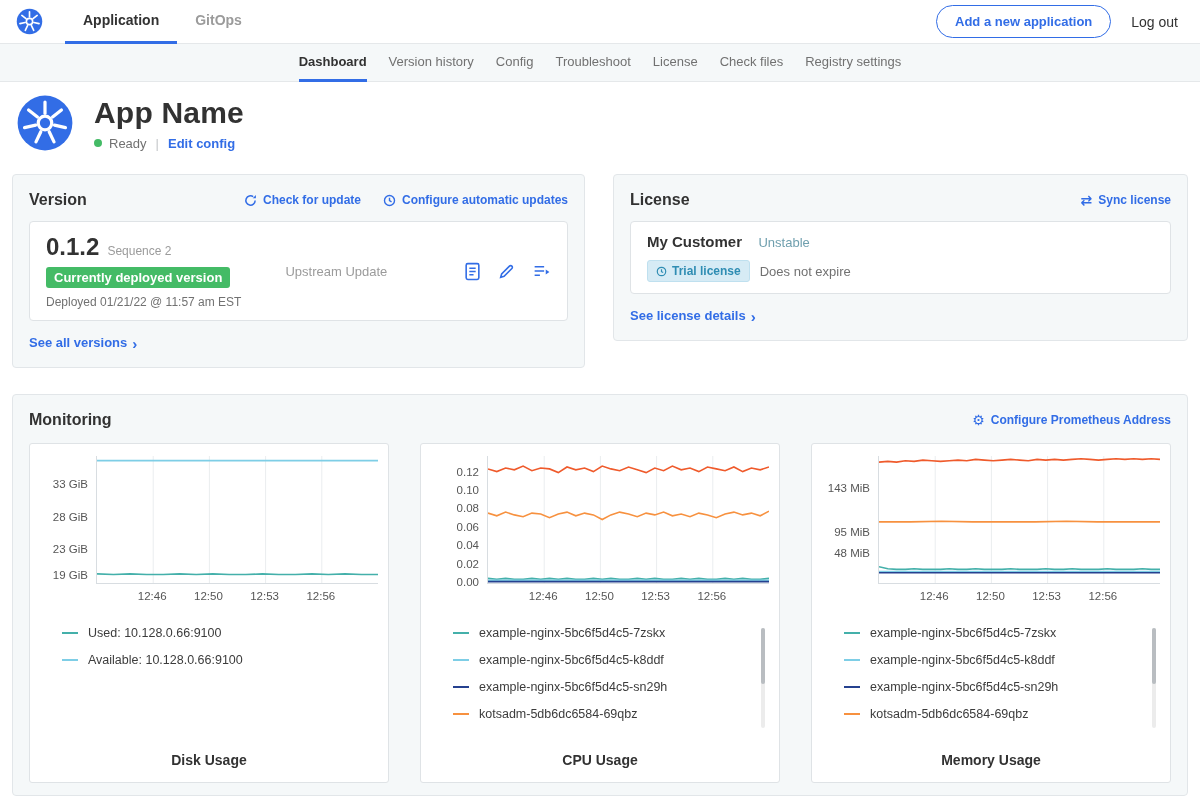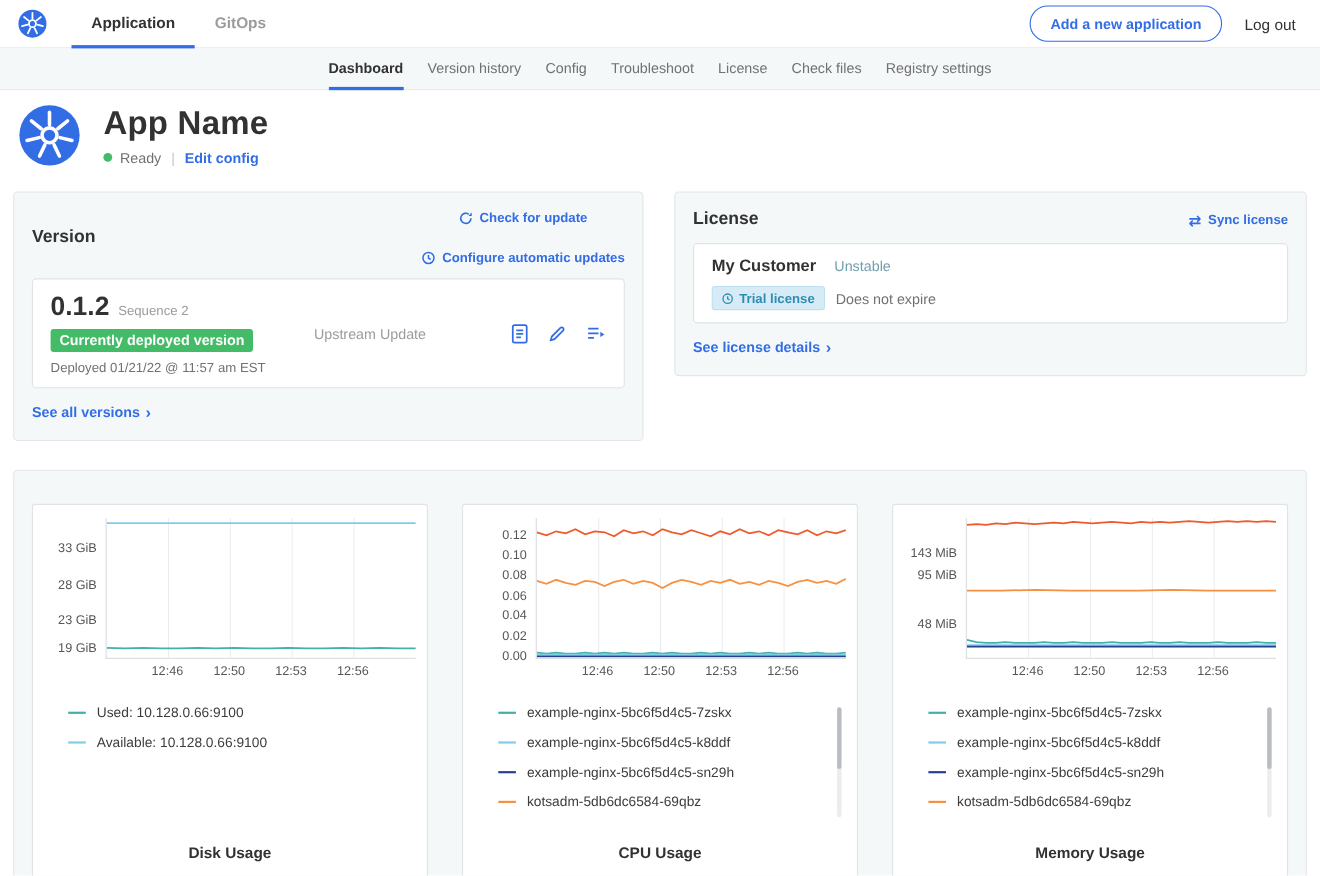--- a/index.html
+++ b/index.html
@@ -34,21 +34,21 @@
   .link { color:#326de6; font-weight:bold; font-size:12px; }
   .link.md { font-size:13px; }
   .chev { font-size:15px; margin-left:5px; position:relative; top:1px; font-weight:bold; }
 
   
   main { padding:6px 12px 0; }
   .cards-row { display:flex; gap:28px; align-items:flex-start; }
   .panel { background:#f5f8f9; border:1px solid #e2e6e9; border-radius:4px; padding:16px; }
   .panel-head { display:flex; align-items:center; }
   .panel-title { font-size:16px; font-weight:bold; color:#323232; }
-  .head-actions { margin-left:auto; display:flex; gap:22px; align-items:center;flex-direction:column; }
+  .head-actions { margin-left:auto; display:flex; gap:22px; align-items:center; }
   .action { display:flex; align-items:center; gap:6px; }
   .inner-box { background:#fff; border:1px solid #dfe3e6; border-radius:4px; margin-top:12px; padding:11px 16px; display:flex; align-items:center; }
 
   .version-panel { width:573px; }
   .ver-num { font-size:24px; font-weight:bold; color:#323232; }
   .seq { font-size:12px; color:#9b9b9b; margin-left:8px; }
   .green-badge { display:inline-block; background:#44bb66; color:#fff; font-size:13px; font-weight:bold; padding:3px 8px; border-radius:3px; margin-top:6px; }
   .deployed-at { font-size:12px; color:#717171; margin-top:7px; }
   .upstream { flex:1; padding-left:44px; font-size:13px; color:#9b9b9b; }
   .ver-icons { display:flex; gap:16px; align-items:center; }
@@ -237,20 +237,29 @@
         </div>
       </div>
       <a class="link md see-link">
         <span>See license details</span>
         <span class="chev">›</span>
       </a>
     </section>
   </div>
 
   <section class="panel monitoring-panel">
+    <div class="panel-head">
+      <h2 class="panel-title">Monitoring</h2>
+      <div class="head-actions">
+        <a class="link action">
+          <span style="font-size:14px;color:#326de6;line-height:1;">⚙</span>
+          <span>Configure Prometheus Address</span>
+        </a>
+      </div>
+    </div>
     <div class="charts-row">
         <div class="chart-card">
           <div class="plot-row">
             <div class="yaxis">
               <div class="ytick" style="top: 22.3077px;">33 GiB</div>
               <div class="ytick" style="top: 54.8718px;">28 GiB</div>
               <div class="ytick" style="top: 87.4359px;">23 GiB</div>
               <div class="ytick" style="top: 113.487px;">19 GiB</div>
             </div>
             <div class="plot-area">
@@ -332,21 +341,21 @@
             </div>
             <div class="sb-track"></div>
             <div class="sb-thumb"></div>
           </div>
           <div class="chart-title">CPU Usage</div>
         </div>
         <div class="chart-card">
           <div class="plot-row">
             <div class="yaxis">
               <div class="ytick" style="top: 26.2781px;">143 MiB</div>
-              <div class="ytick" style="top: 46px;">95 MiB</div>
+              <div class="ytick" style="top: 70px;">95 MiB</div>
               <div class="ytick" style="top: 90.7968px;">48 MiB</div>
             </div>
             <div class="plot-area">
               <svg width="281" height="127">
                 <line x1="56.2" x2="56.2" y1="0" y2="127" stroke="#eaedef"></line>
                 <line x1="112.4" x2="112.4" y1="0" y2="127" stroke="#eaedef"></line>
                 <line x1="168.6" x2="168.6" y1="0" y2="127" stroke="#eaedef"></line>
                 <line x1="224.8" x2="224.8" y1="0" y2="127" stroke="#eaedef"></line>
                 <polyline points="0.0,6.1 8.8,5.4 17.6,6.1 26.3,4.8 35.1,5.4 43.9,4.1 52.7,4.8 61.5,5.4 70.3,4.8 79.0,4.1 87.8,4.8 96.6,3.4 105.4,4.1 114.2,4.8 122.9,4.1 131.7,3.4 140.5,4.1 149.3,4.8 158.1,3.4 166.8,4.1 175.6,3.4 184.4,4.1 193.2,3.4 202.0,2.7 210.8,3.4 219.5,4.1 228.3,3.4 237.1,2.7 245.9,3.4 254.7,2.7 263.4,3.4 272.2,2.7 281.0,3.4" fill="none" stroke="#ef5a2b" stroke-width="1.6"></polyline>
                 <polyline points="0.0,65.9 31.2,65.9 62.4,65.2 93.7,65.9 124.9,65.9 156.1,65.9 187.3,65.2 218.6,65.9 249.8,65.9 281.0,65.9" fill="none" stroke="#f7913f" stroke-width="1.6"></polyline>

